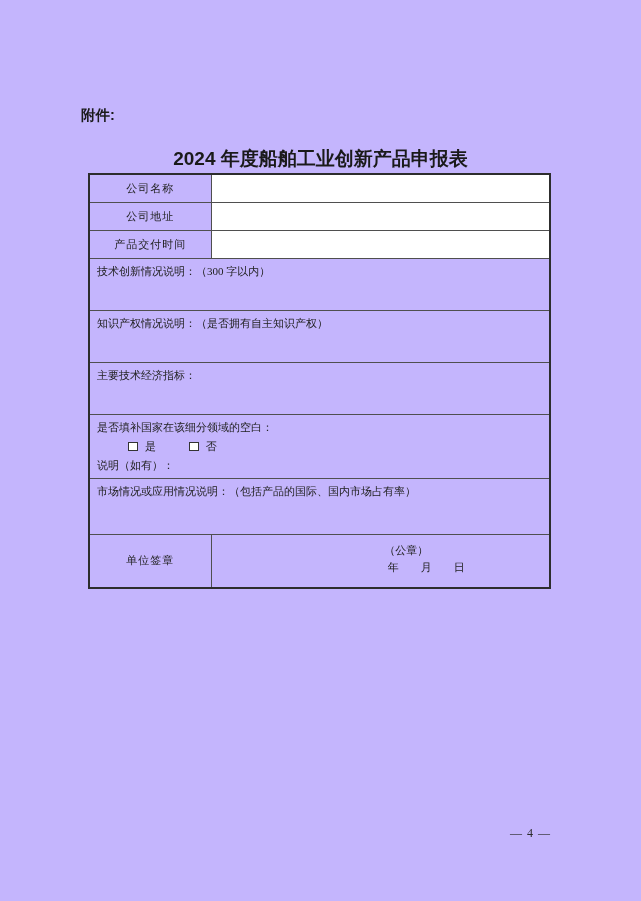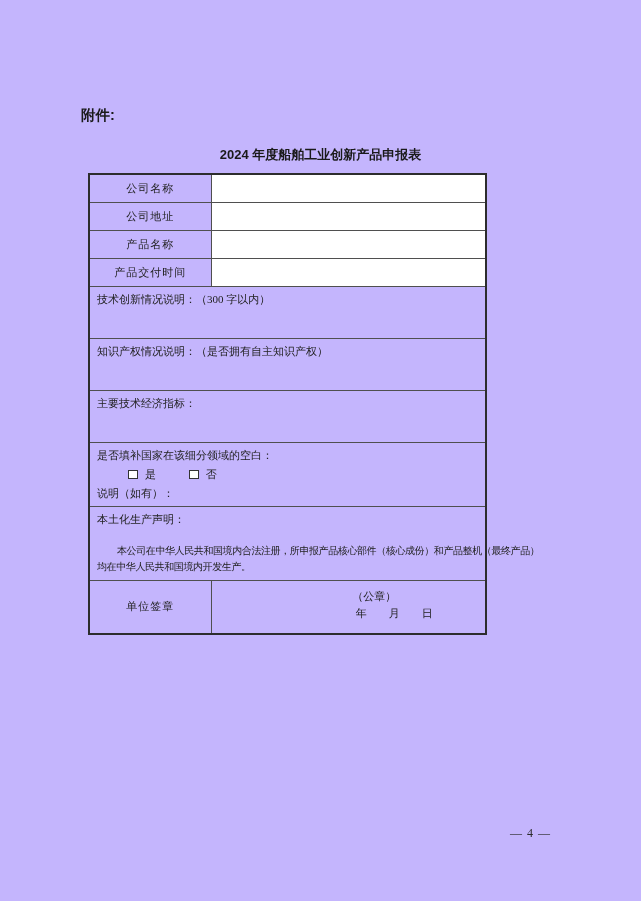--- a/index.html
+++ b/index.html
@@ -14,25 +14,25 @@
   }
   .attachment {
     position:absolute; left:81px; top:106px;
     font-family:"Liberation Sans", sans-serif;
     font-weight:bold; font-size:14.5px; color:#1a1a1a;
   }
   .doc-title {
     position:absolute; left:0; top:146px; width:100%;
     text-align:center;
     font-family:"Liberation Sans", sans-serif;
-    font-weight:bold; font-size:13px; color:#1a1a1a;
+    font-weight:bold; font-size:19px; color:#1a1a1a;
   }
   table.form-table {
     position:absolute; left:88px; top:173px;
-    width:399px;
+    width:463px;
     border-collapse:collapse;
     table-layout:fixed;
     font-size:11px;
     color:#222;
   }
   table.form-table { border:2px solid #2d2d2d; }
   .form-table td { border:1px solid #4f4f4f; }
   col.c-label { width:122px; }
 
   tr.h28 { height:28px; }
@@ -91,24 +91,20 @@
     <tbody>
       <tr class="h28">
         <td class="label-cell">公司名称</td>
         <td class="value-cell"></td>
       </tr>
       <tr class="h28">
         <td class="label-cell">公司地址</td>
         <td class="value-cell"></td>
       </tr>
       <tr class="h28">
-        <td class="label-cell">产品名称</td>
-        <td class="value-cell"></td>
-      </tr>
-      <tr class="h28">
         <td class="label-cell">产品交付时间</td>
         <td class="value-cell"></td>
       </tr>
 
       <tr class="h52">
         <td class="section" colspan="2">技术创新情况说明：（300 字以内）</td>
       </tr>
       <tr class="h52">
         <td class="section" colspan="2">知识产权情况说明：（是否拥有自主知识产权）</td>
       </tr>
@@ -120,30 +116,24 @@
         <td class="section" colspan="2">
           <div>是否填补国家在该细分领域的空白：</div>
           <div class="cb-line">
             <span class="cb"></span><span>是</span>
             <span class="cb cb-second"></span><span>否</span>
           </div>
           <div>说明（如有）：</div>
         </td>
       </tr>
 
+      <tr class="h56">
+        <td class="section" colspan="2">市场情况或应用情况说明：（包括产品的国际、国内市场占有率）</td>
+      </tr>
 
-      <tr class="h68">
-        <td class="section" colspan="2">
-          <div>本土化生产声明：</div>
-          <div class="decl-body">
-            <div class="decl-line1">本公司在中华人民共和国境内合法注册，所申报产品核心部件（核心成份）和产品整机（最终产品）</div>
-            <div>均在中华人民共和国境内开发生产。</div>
-          </div>
-        </td>
-      </tr>
 
       <tr class="h54">
         <td class="label-cell">单位签章</td>
         <td class="seal-cell">
           <div class="seal-line">（公章）</div>
           <div class="date-line">年　　月　　日</div>
         </td>
       </tr>
     </tbody>
   </table>

